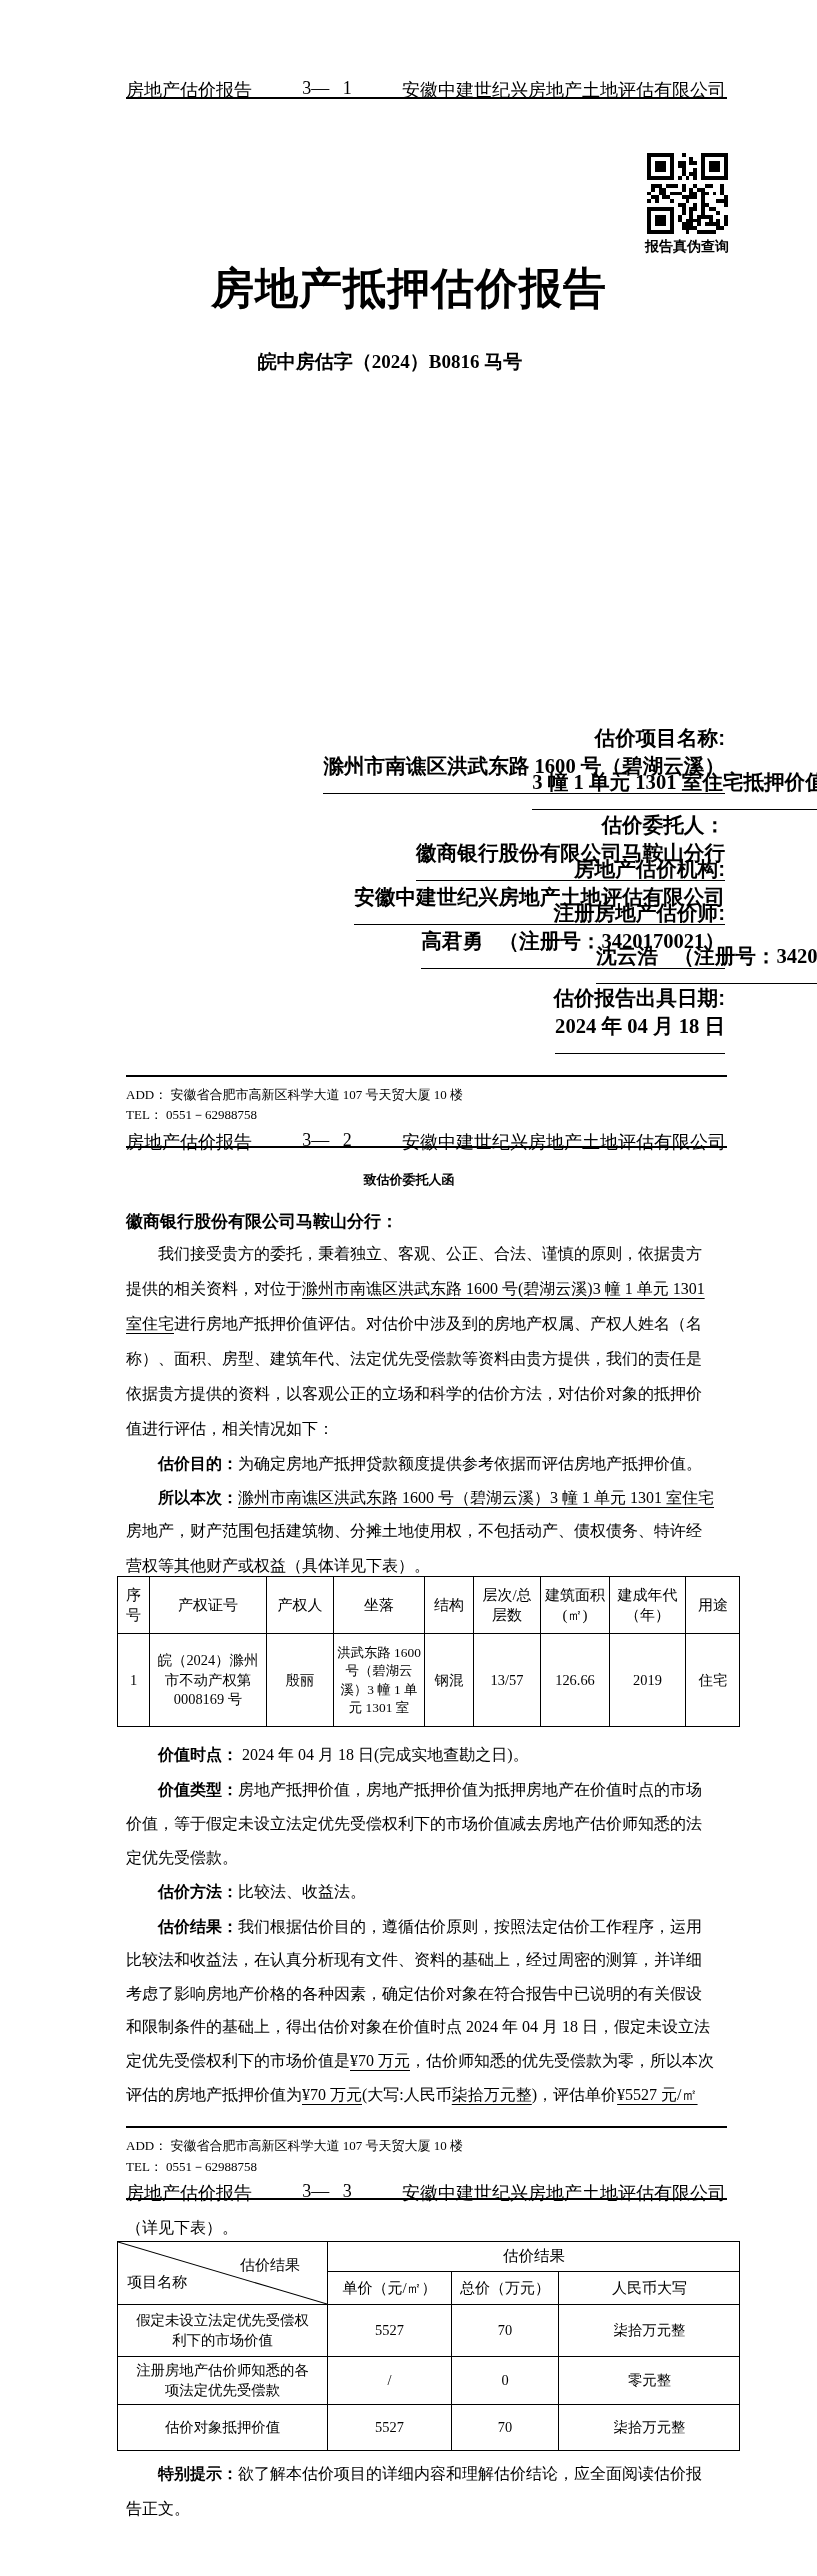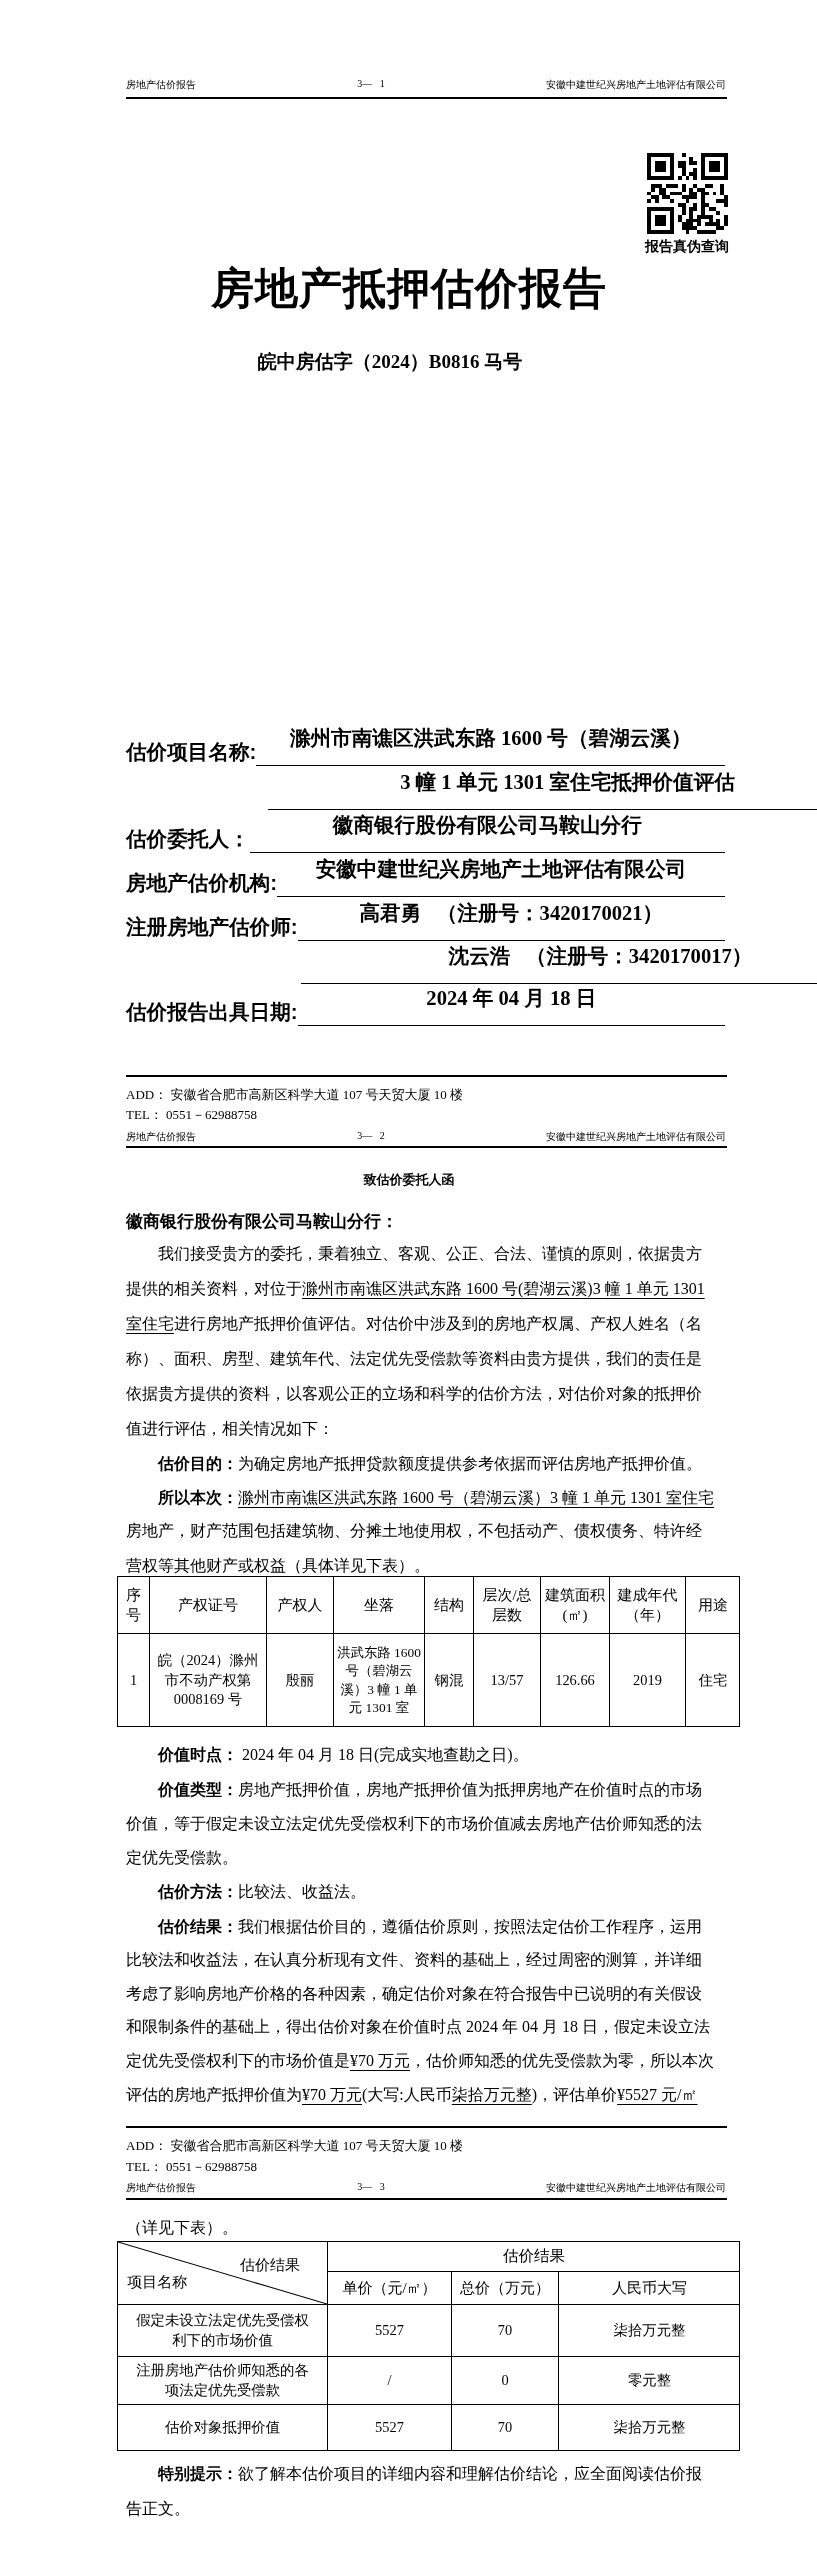--- a/index.html
+++ b/index.html
@@ -4,31 +4,31 @@
 <style>
   html,body{margin:0;padding:0;background:#fff;}
   #canvas{position:relative;width:818px;height:3300px;background:#ffffff;color:#000;
           font-family:"Liberation Serif","DejaVu Serif",serif;overflow:hidden;}
   .abs{position:absolute;}
   .hb{font-family:"Liberation Sans","DejaVu Sans",sans-serif;font-weight:bold;}
   .u{text-decoration:underline;text-decoration-thickness:1px;text-underline-offset:3.6px;}
 
   
   .pghead{left:126px;width:600px;display:flex;justify-content:space-between;
-          font-size:10px;white-space:pre;}
+          font-size:18px;white-space:pre;}
   .rule{left:126px;width:601px;height:1.5px;background:#000;}
   .rule-thick{left:126px;width:601px;height:2.1px;background:#000;}
   .ftr{left:126px;font-size:13px;white-space:pre;}
 
   
   .qrbox{left:647px;top:153px;width:81px;height:81px;}
   .qrcap{left:642px;top:238px;width:90px;text-align:center;font-size:14px;font-weight:bold;white-space:pre;}
   .title{left:0;top:260px;width:818px;text-align:center;font-size:43px;font-weight:bold;letter-spacing:1px;white-space:pre;}
   .subtitle{left:0;top:349px;width:780px;text-align:center;font-size:19px;font-weight:bold;white-space:pre;}
-  .frow{left:126px;width:599px;display:flex;align-items:flex-end;font-size:20.6px;white-space:pre;}
+  .frow{left:126px;width:599px;display:flex;align-items:flex-end;font-size:20.6px;white-space:pre;flex-direction:column;}
   .flabel{font-family:"Liberation Sans","DejaVu Sans",sans-serif;font-weight:bold;}
   .fval{flex:1;border-bottom:1.5px solid #000;text-align:center;font-weight:bold;padding-bottom:13px;white-space:pre;}
 
   
   .para{left:126px;width:605px;font-size:16px;white-space:pre;}
   .ind{padding-left:32px;}
   .center-line{left:0;width:818px;text-align:center;}
 
   
   .ptable{left:117px;top:1576px;width:623px;height:151px;display:grid;box-sizing:border-box;

